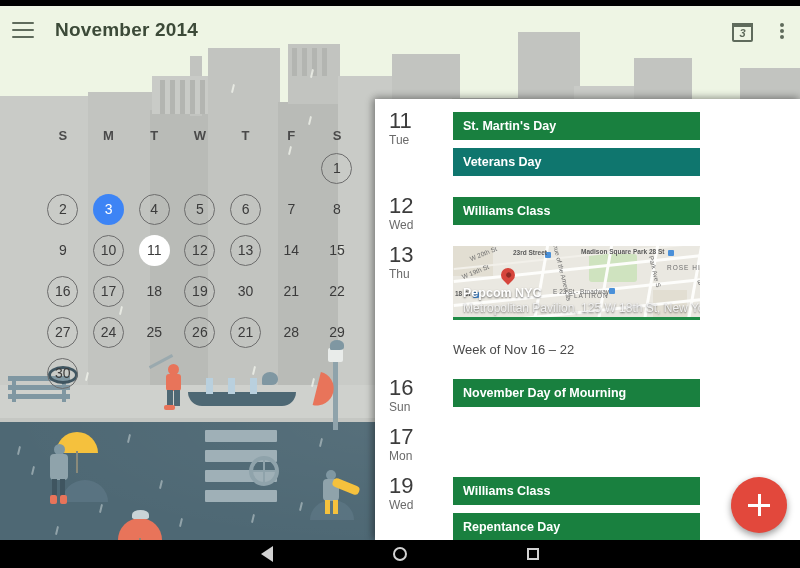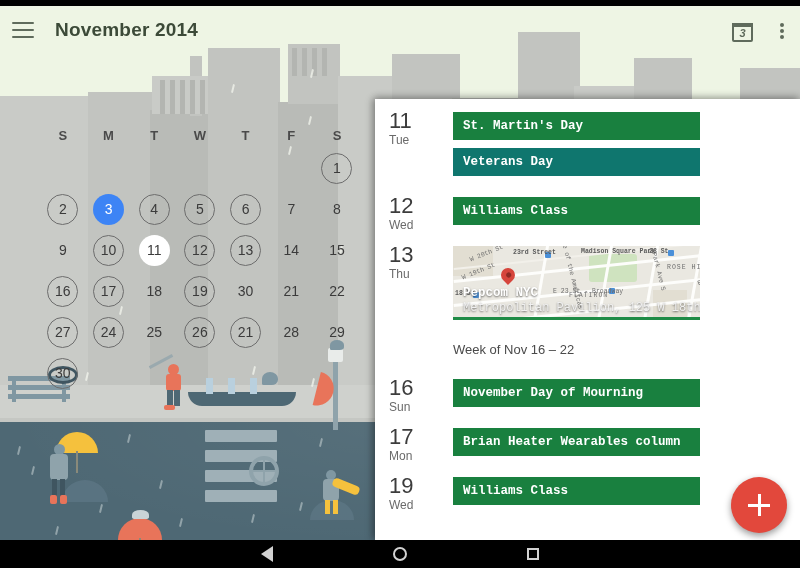--- a/index.html
+++ b/index.html
@@ -81,21 +81,21 @@
   .day.empty { visibility:hidden; }
 
   
   .agenda { position:absolute; left:375px; top:99px; width:425px; height:441px; background:#fff;
             z-index:30; overflow:hidden;
             box-shadow:-3px 0 7px rgba(0,0,0,.28), 0 -3px 7px rgba(0,0,0,.18); }
   .arow { position:relative; display:flex; }
   .adate { width:78px; flex:none; padding-left:14px; padding-top:10px; }
   .adnum { font-size:22px; color:#3c3c3c; line-height:24px; }
   .adday { font-size:12px; color:#6a6a6a; line-height:15px; }
-  .aevs { flex:1; padding-right:100px; padding-top:13px;font-family:Liberation Mono, monospace; }
+  .aevs { flex:1; padding-right:100px; padding-top:13px; }
   .ev-chip { background:#19803f; color:#fff; font-size:12.5px; font-weight:bold;
              padding:7px 10px; margin-bottom:8px; line-height:14px; }
   .weeklabel { padding:14px 0 9px 78px; font-size:13px; color:#4a4a4a; }
 
   
   .mapcard { position:relative; height:74px; margin-bottom:8px; overflow:hidden;
              background:#eae8e1; }
   .mapcard .mroad { position:absolute; background:#fdfdfb; }
   .mapcard .mroad2 { position:absolute; background:#f2f0ea; }
   .mapcard .mpark { position:absolute; background:#cfe3bf; }
@@ -520,31 +520,29 @@
           </div>
           <div class="aevs">
             <div class="ev-chip" style="background: rgb(25, 128, 63);">November Day of Mourning</div>
           </div>
         </div>
         <div class="arow">
           <div class="adate">
             <div class="adnum">17</div>
             <div class="adday">Mon</div>
           </div>
-          <div class="aevs">
-            <div class="ev-chip" style="background: rgb(25, 128, 63);">Brian Heater Wearables column</div>
-          </div>
         </div>
         <div class="arow">
           <div class="adate">
             <div class="adnum">19</div>
             <div class="adday">Wed</div>
           </div>
           <div class="aevs">
             <div class="ev-chip" style="background: rgb(25, 128, 63);">Williams Class</div>
+            <div class="ev-chip" style="background: rgb(25, 128, 63);">Repentance Day</div>
           </div>
         </div>
       </div>
   </div>
 
   <div class="fab">
     <i></i>
       <i></i>
   </div>
 

